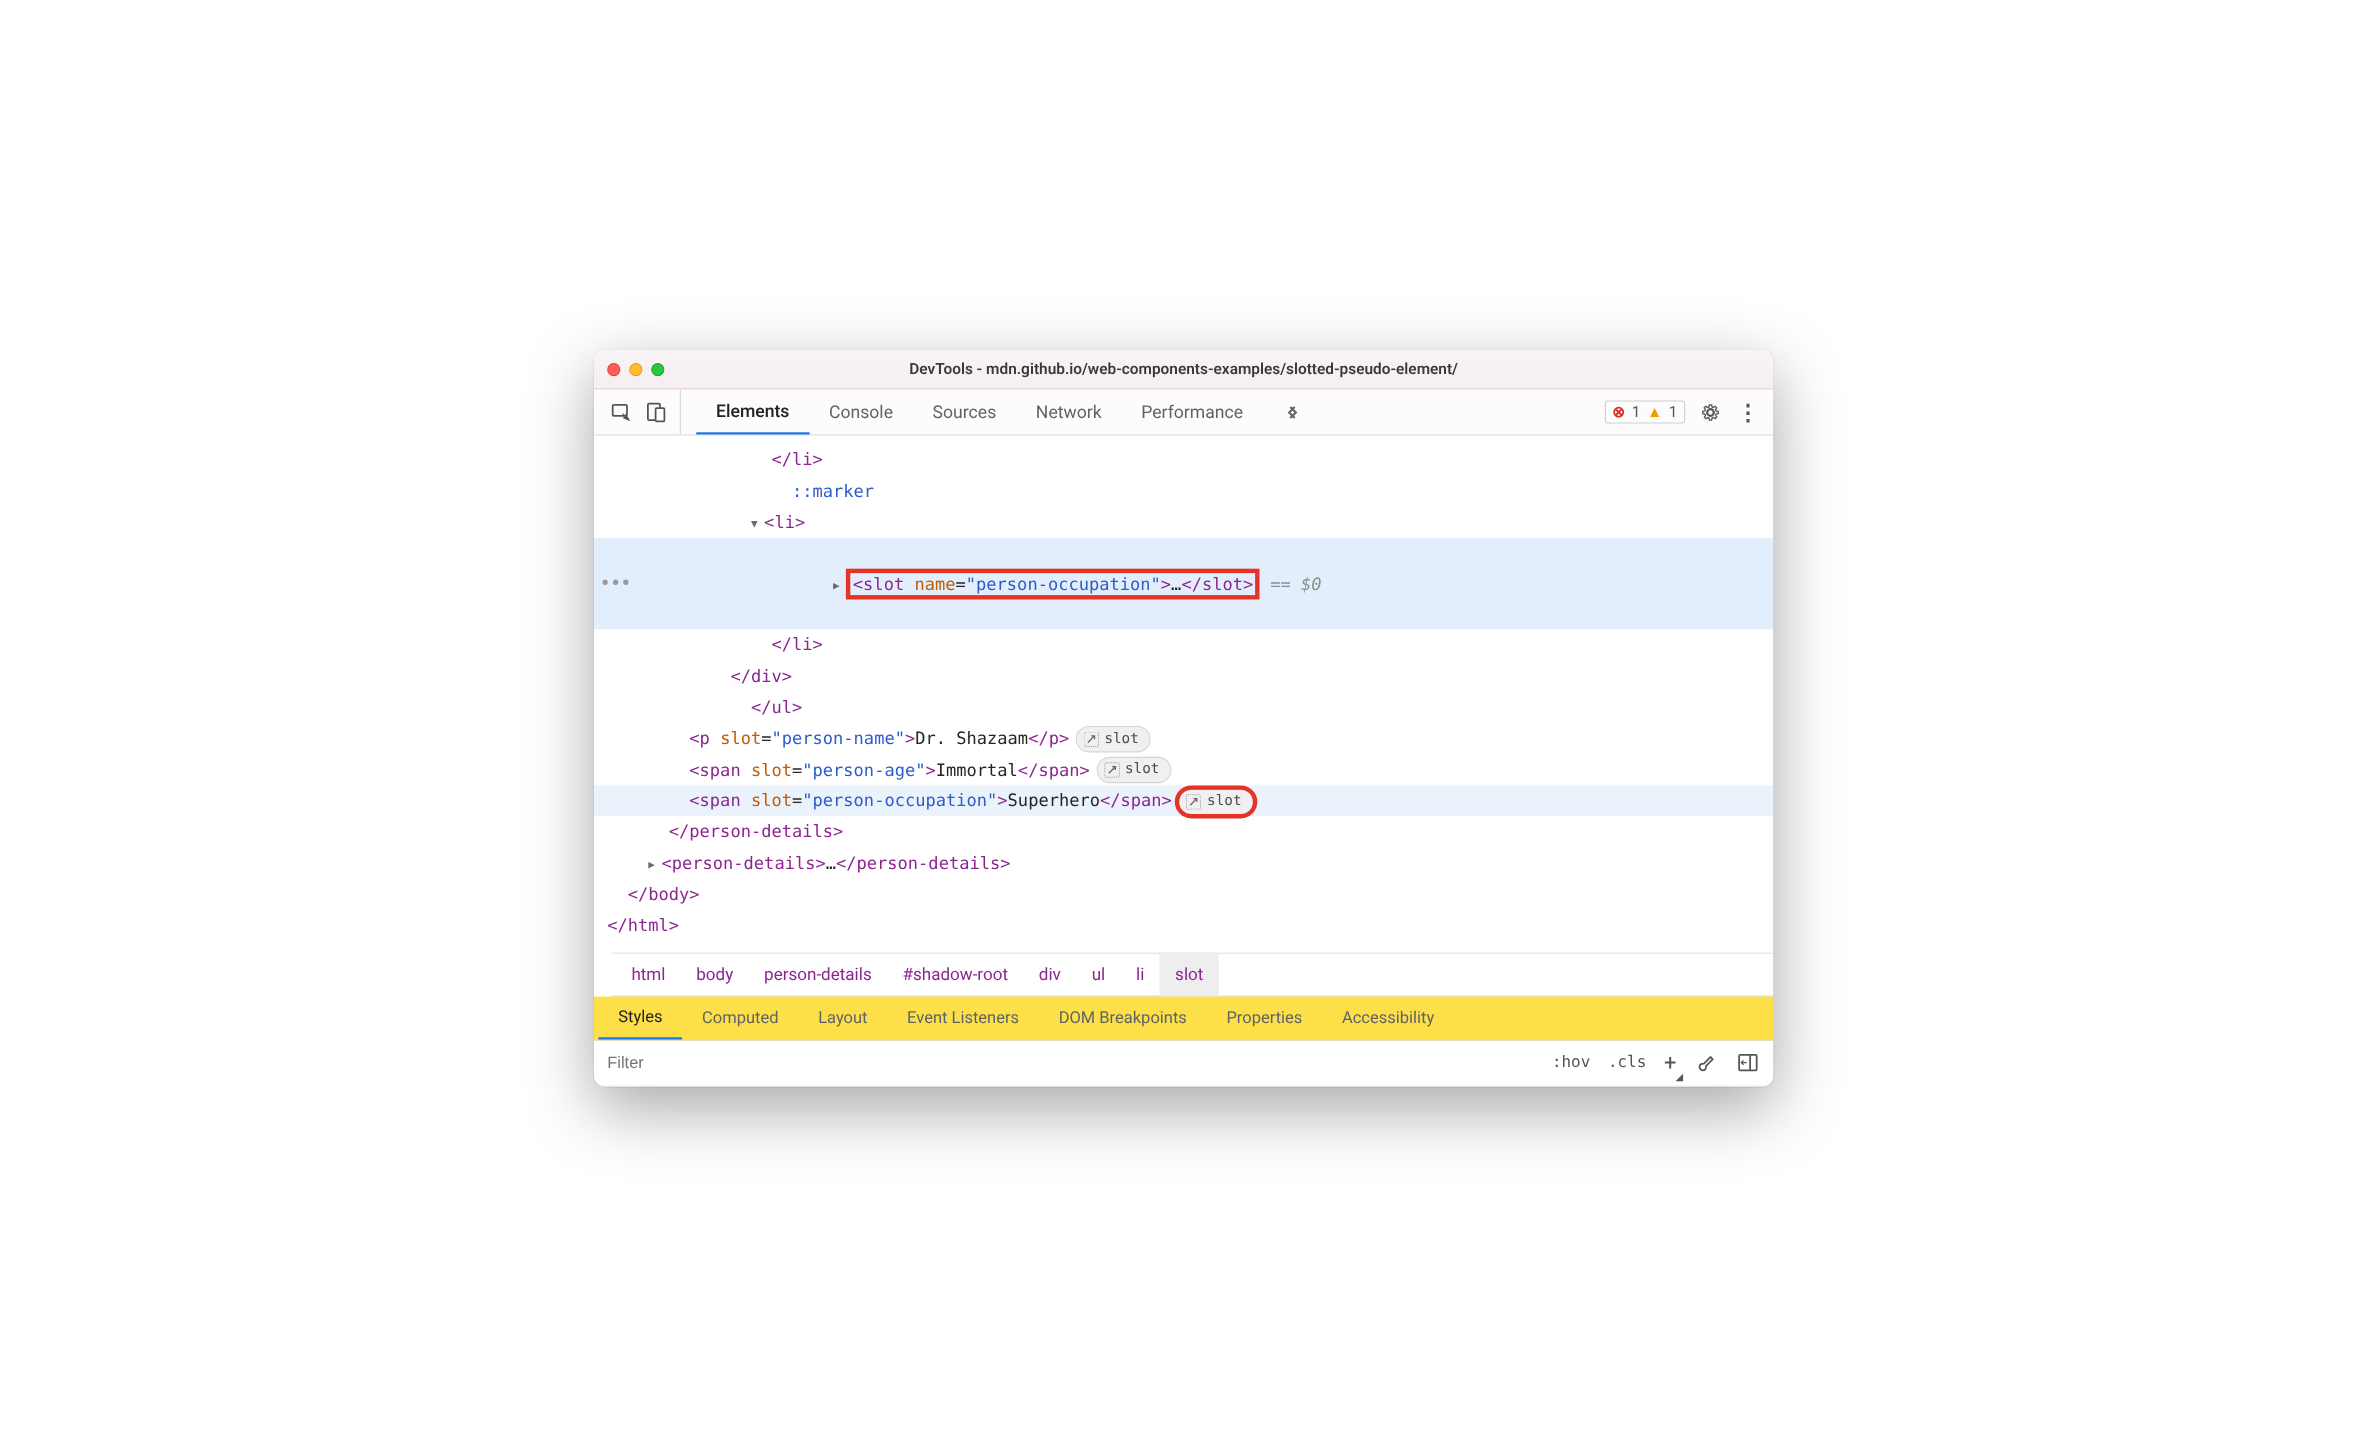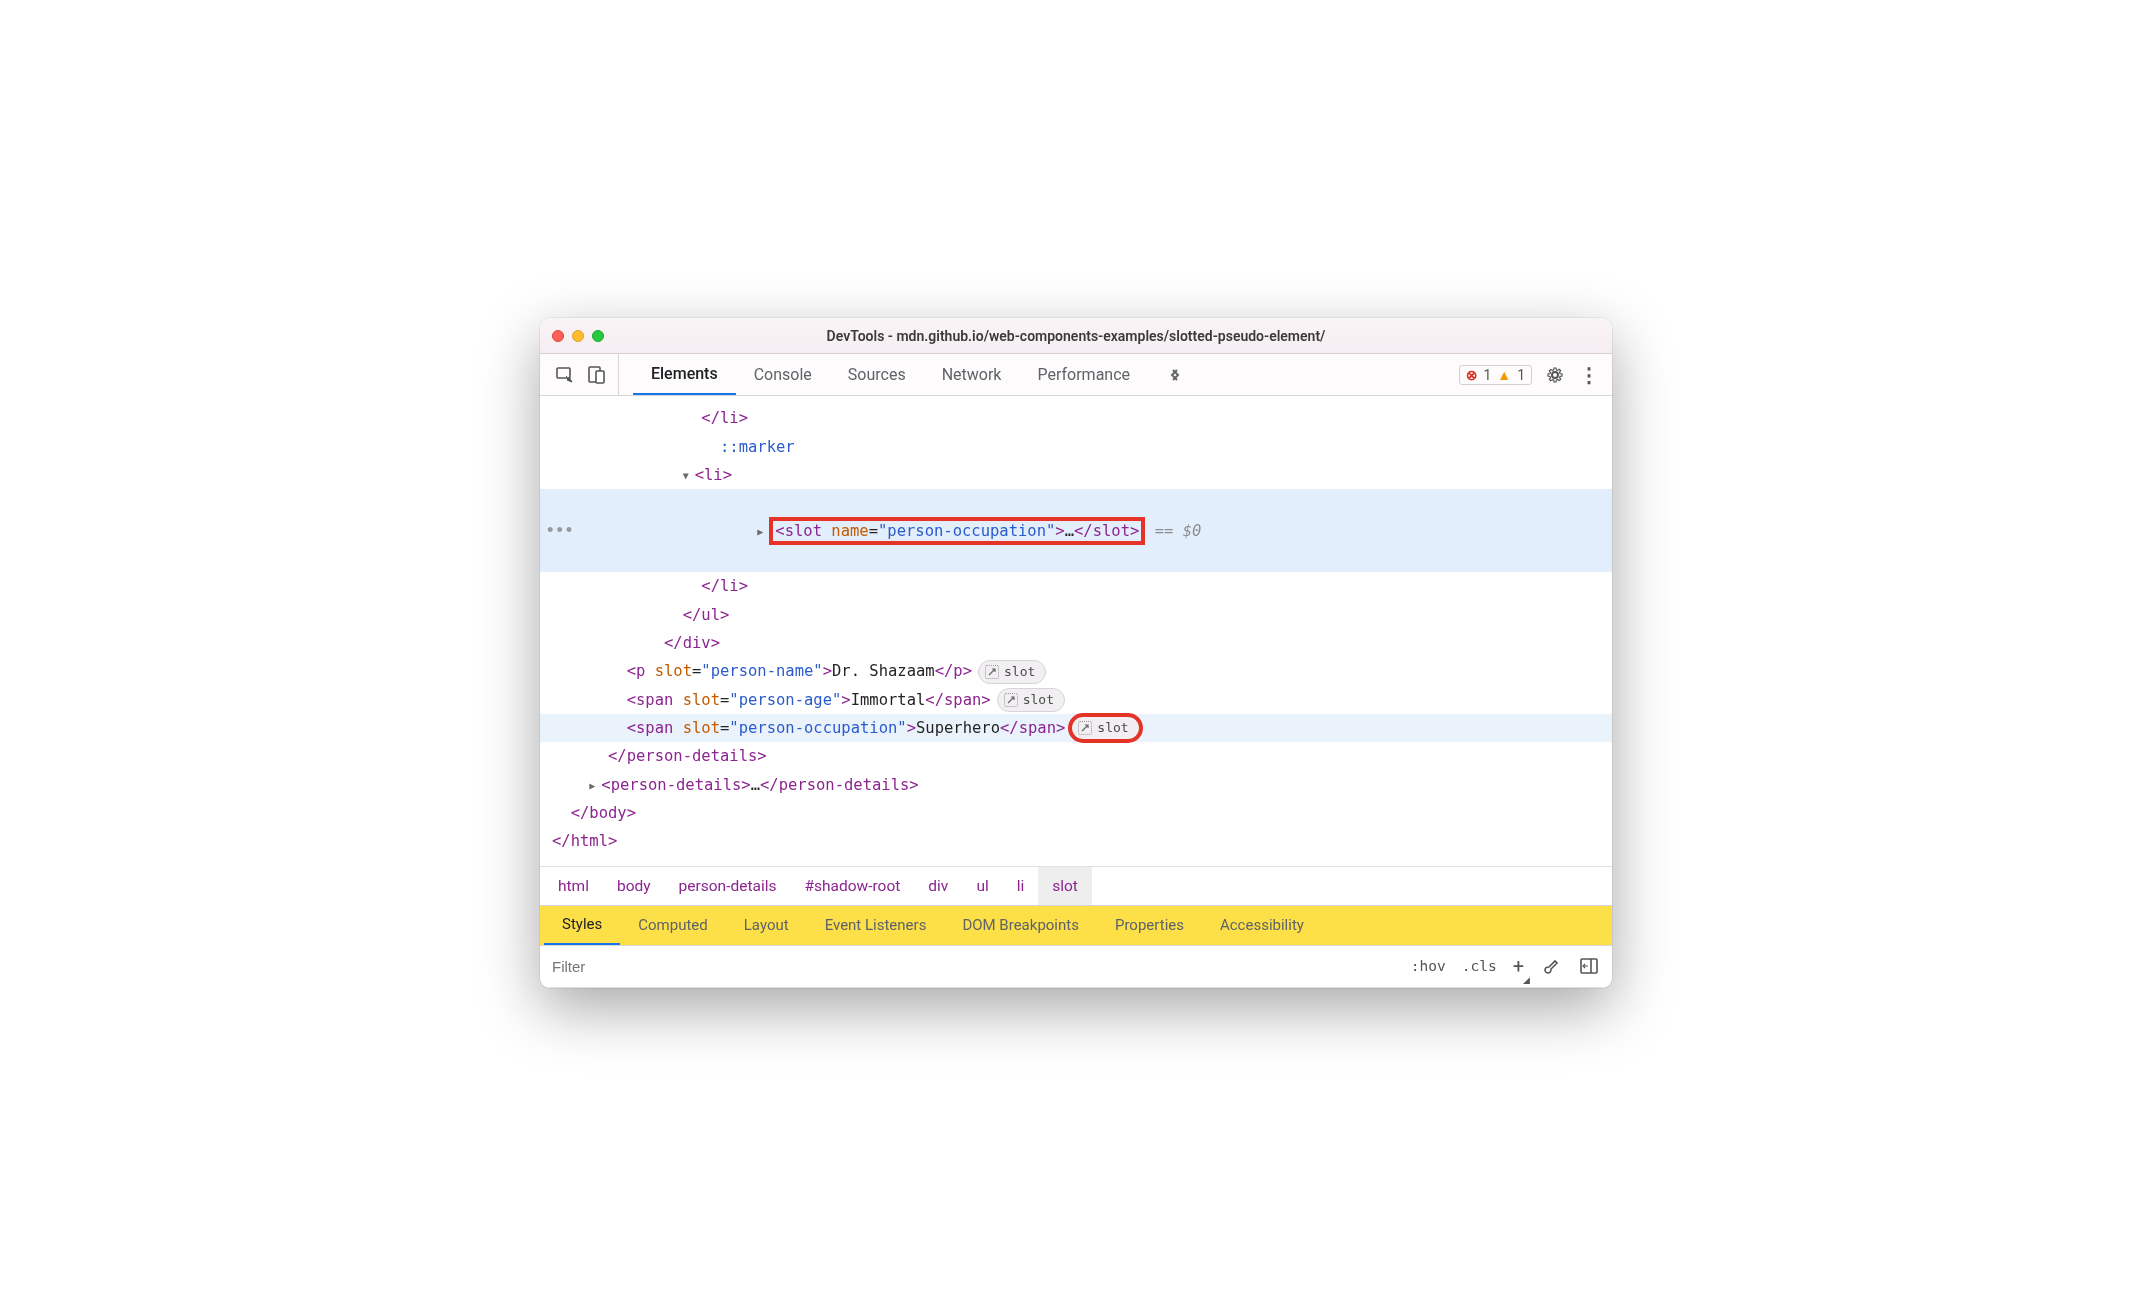--- a/index.html
+++ b/index.html
@@ -71,21 +71,21 @@
     background:#f1eff1; border:1px solid #d7d4d8; border-radius:12px;
     padding:0 10px 0 6px; font-size:13px; color:#4b4b4b;
     font-family: Menlo, Consolas, monospace;
     vertical-align:middle; margin-left:6px;
   }
   .slot-badge .rev { width:14px; height:14px; border:1px dotted #9a9a9a; border-radius:2px; display:inline-flex; align-items:center; justify-content:center;}
   .slot-badge .rev svg{display:block;}
   .slot-badge.boxed { outline:4px solid #e53327; outline-offset:-1px; }
 
   
-  .crumb { display:flex; align-items:stretch; border-top:1px solid #e0e0e0; border-bottom:1px solid #d6d6d6; height:40px; padding-left:4px; font-size:15.5px; background:#fff;}
+  .crumb { display:flex; align-items:stretch; border-top:1px solid #e0e0e0; border-bottom:1px solid #d6d6d6; height:40px; padding-left:4px; font-size:15.5px; background:#fff;margin-left:16px;}
   .crumb span { display:flex; align-items:center; padding:0 14px; color:#8d2590; cursor:pointer;}
   .crumb span.active { background:#eeeeee; color:#8d2590;}
   
   .subtabs { display:flex; align-items:stretch; height:40px; border-bottom:1px solid #d6d6d6; padding-left:4px; background:#fde047;}
   .subtabs span { display:flex; align-items:center; padding:0 18px; color:#5f6368; font-size:15px; cursor:pointer;}
   .subtabs span.active { color:#202124; border-bottom:2.5px solid #1a73e8;}
   
   .filter-row { display:flex; align-items:center; height:42px; border-bottom:1px solid #e0e0e0; padding:0 8px;}
   .filter-input { flex:1; height:28px; border:none; outline:none; font-size:15px; padding:0 4px; color:#555;}
   .filter-tools { display:flex; align-items:center; gap:16px; color:#555; font-size:14.5px; padding-right:4px;}
@@ -155,22 +155,22 @@
   <div class="tree">
     <div class="tree-row">                <span class="tag">&lt;/li&gt;</span></div>
     <div class="tree-row">                  <span class="pseudo">::marker</span></div>
     <div class="tree-row">              <span class="caret down"></span><span class="tag">&lt;li&gt;</span></div>
 
     <div class="tree-row selected">
       <span class="ellipsis-btn">•••</span>                <span class="caret right"></span><span class="redbox"><span class="tag">&lt;slot</span> <span class="attr-name">name</span><span class="text-node">=</span><span class="attr-value">"person-occupation"</span><span class="tag">&gt;</span><span class="text-node">…</span><span class="tag">&lt;/slot&gt;</span></span><span class="sel-suffix"> == $0</span>
     </div>
 
     <div class="tree-row">                <span class="tag">&lt;/li&gt;</span></div>
+    <div class="tree-row">            <span class="tag">&lt;/div&gt;</span></div>
     <div class="tree-row">              <span class="tag">&lt;/ul&gt;</span></div>
-    <div class="tree-row">            <span class="tag">&lt;/div&gt;</span></div>
 
     <div class="tree-row">        <span class="tag">&lt;p</span> <span class="attr-name">slot</span><span class="text-node">=</span><span class="attr-value">"person-name"</span><span class="tag">&gt;</span><span class="text-node">Dr. Shazaam</span><span class="tag">&lt;/p&gt;</span><span class="slot-badge"><span class="rev"><svg width="10" height="10" viewBox="0 0 10 10">
               <path d="M2 8 L8 2 M5 2 H8 V5" stroke="#666" stroke-width="1.2" fill="none"></path>
             </svg></span><span>slot</span></span></div>
 
     <div class="tree-row">        <span class="tag">&lt;span</span> <span class="attr-name">slot</span><span class="text-node">=</span><span class="attr-value">"person-age"</span><span class="tag">&gt;</span><span class="text-node">Immortal</span><span class="tag">&lt;/span&gt;</span><span class="slot-badge"><span class="rev"><svg width="10" height="10" viewBox="0 0 10 10">
               <path d="M2 8 L8 2 M5 2 H8 V5" stroke="#666" stroke-width="1.2" fill="none"></path>
             </svg></span><span>slot</span></span></div>
 
     <div class="tree-row highlight2">        <span class="tag">&lt;span</span> <span class="attr-name">slot</span><span class="text-node">=</span><span class="attr-value">"person-occupation"</span><span class="tag">&gt;</span><span class="text-node">Superhero</span><span class="tag">&lt;/span&gt;</span><span class="slot-badge boxed"><span class="rev"><svg width="10" height="10" viewBox="0 0 10 10">

